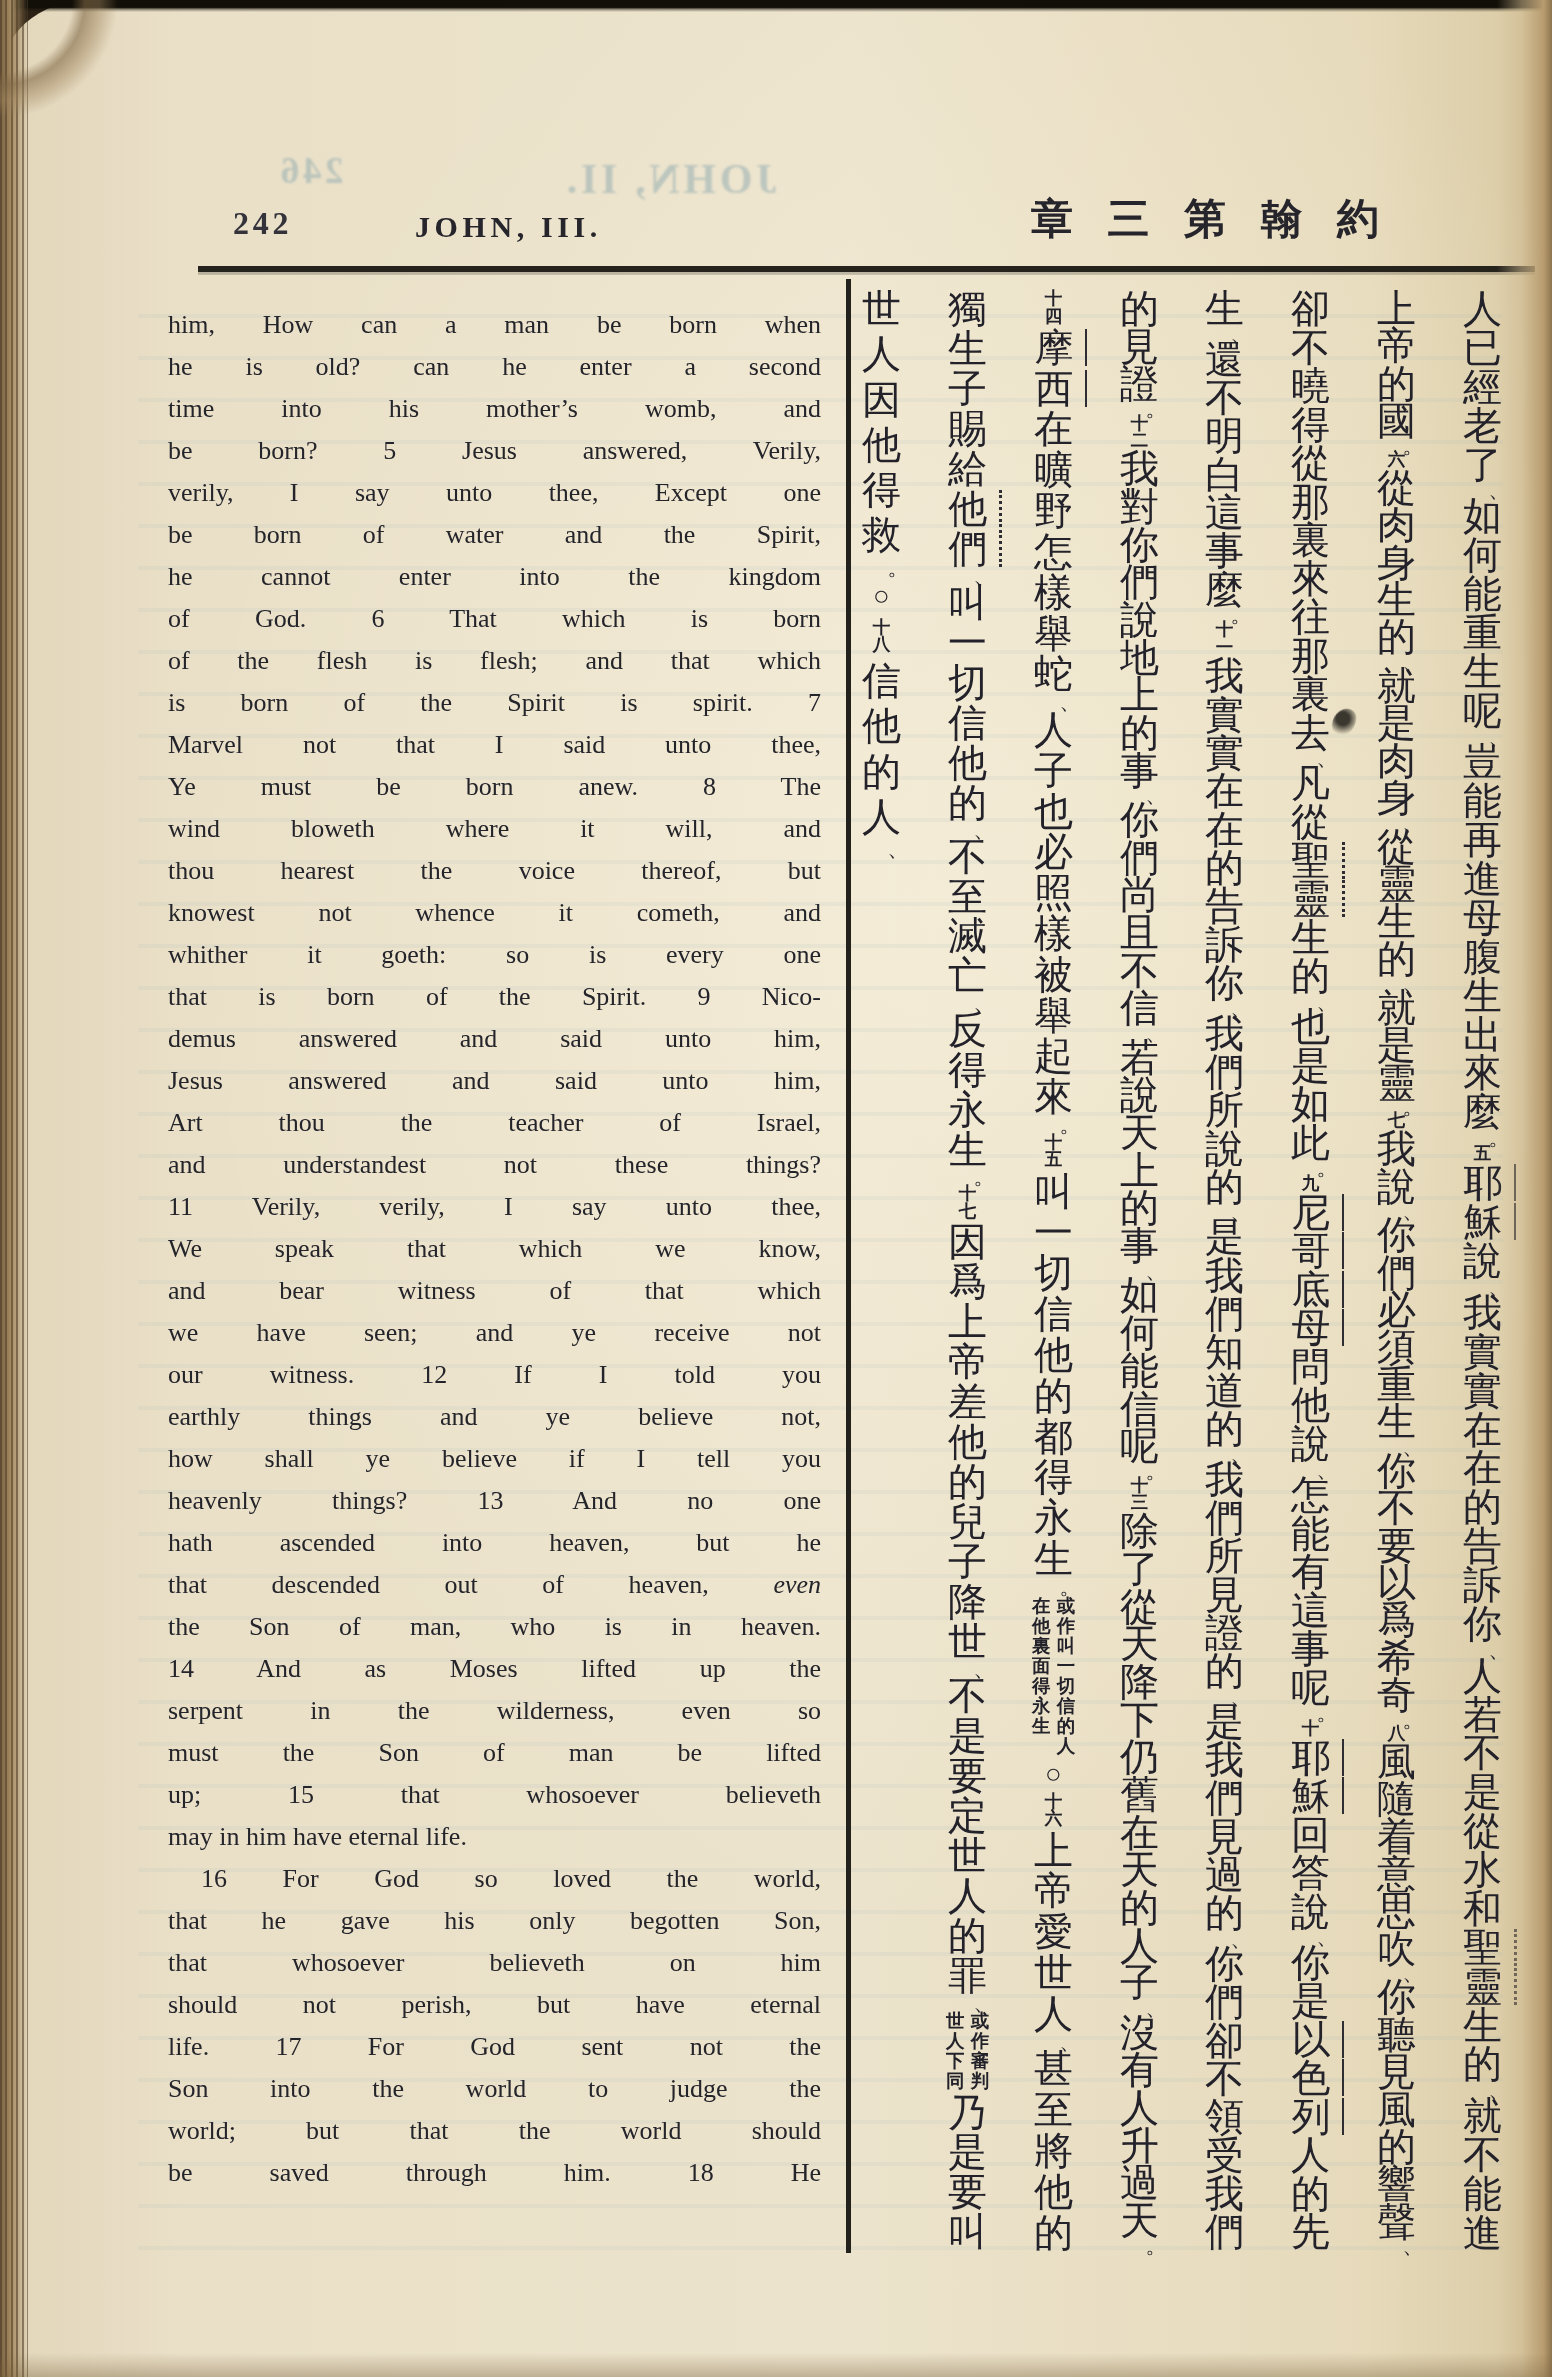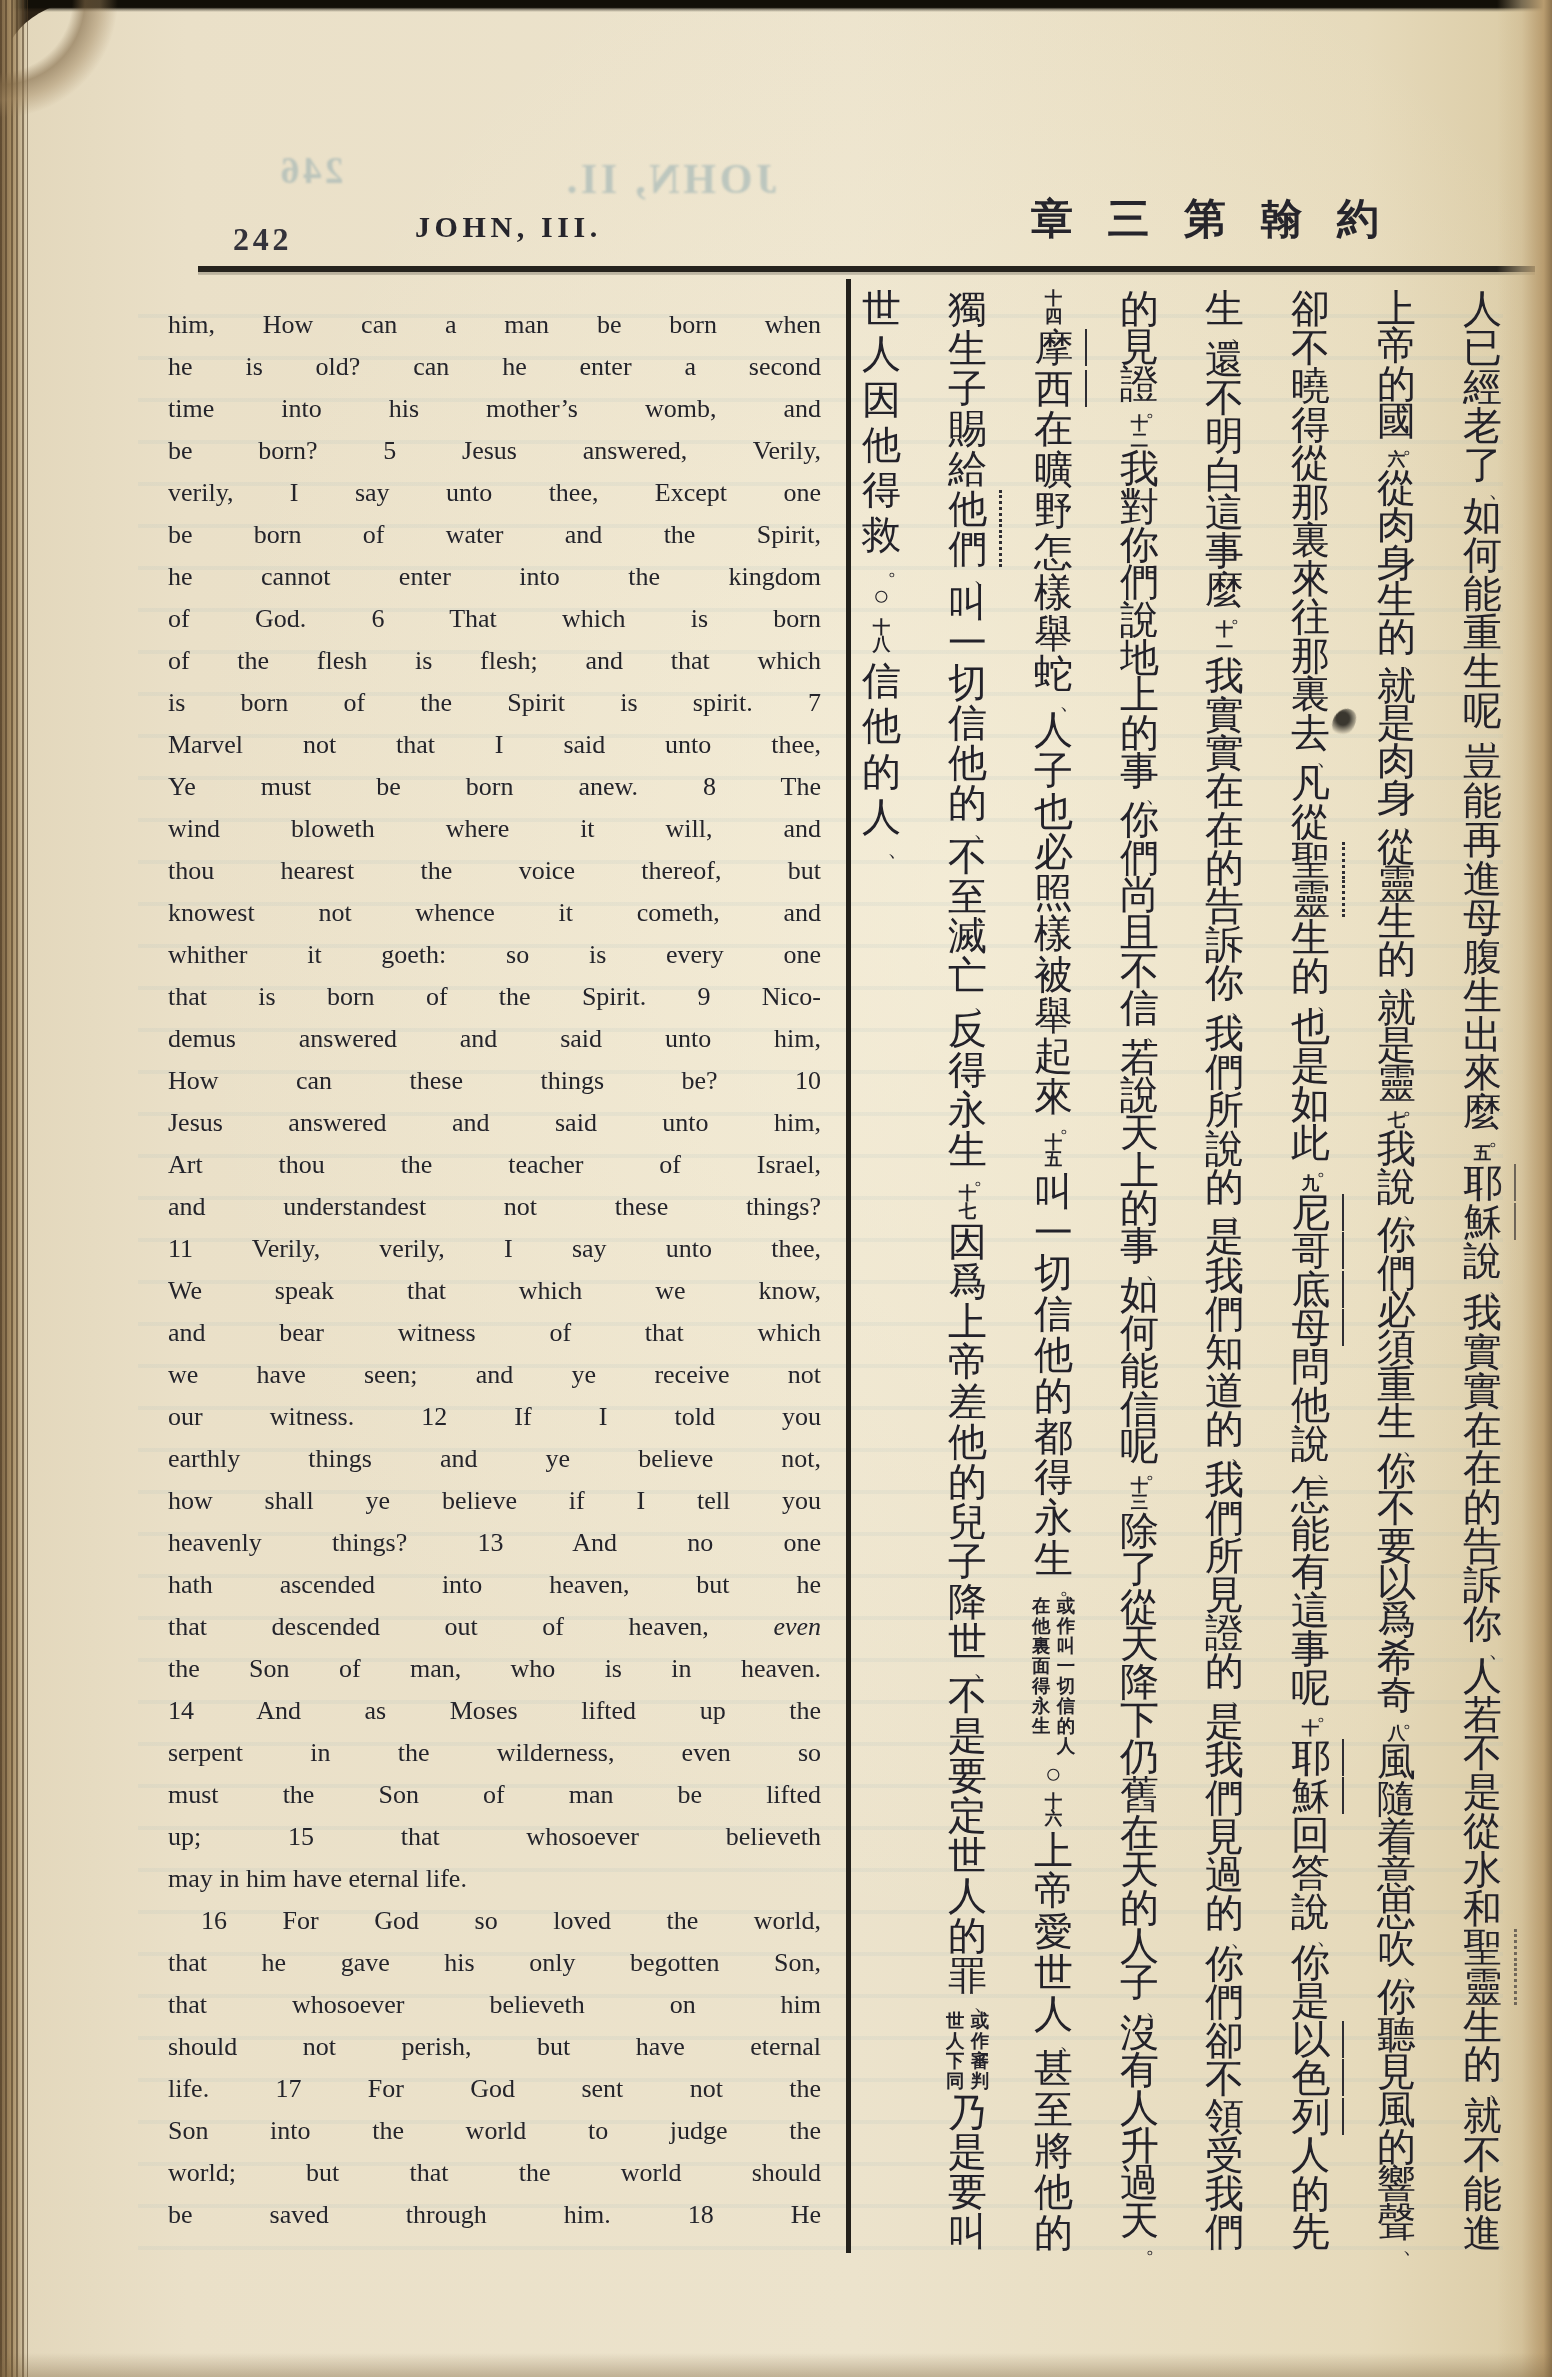--- a/index.html
+++ b/index.html
@@ -32,21 +32,21 @@
     background:linear-gradient(90deg, rgba(205,184,143,0) 0%, rgba(205,184,143,.55) 45%, #b89c6f 85%, #8d744f 100%);}
   .edge-bottom{position:absolute;left:0;bottom:0;width:100%;height:24px;
     background:linear-gradient(0deg, rgba(120,96,60,.38), rgba(120,96,60,0));}
   
   .ghost{position:absolute;color:rgba(122,158,170,.42);transform:scaleX(-1);filter:blur(1.2px);font-weight:bold;letter-spacing:3.7px;}
   .ghost-lines{position:absolute;left:138px;top:295px;width:1365px;height:1955px;pointer-events:none;
     background:repeating-linear-gradient(0deg, rgba(140,172,182,.10) 0 3.7px, rgba(0,0,0,0) 3.7px 42px);}
   .smudge{position:absolute;left:1333px;top:708px;width:22px;height:28px;border-radius:60% 40% 55% 45%;
     background:radial-gradient(circle at 40% 40%, #3a372f 30%, rgba(58,55,47,0) 75%);filter:blur(0.5px);transform:rotate(20deg);}
   
-  .pagenum{position:absolute;left:233px;top:221px;font-size:32px;font-weight:bold;color:#34333b;letter-spacing:3.7px;}
+  .pagenum{position:absolute;left:233px;top:205px;font-size:32px;font-weight:bold;color:#34333b;letter-spacing:3.7px;}
   .title-en{position:absolute;left:415px;top:210px;font-size:30px;font-weight:bold;color:#26252c;letter-spacing:4.6px;}
   .title-zh{position:absolute;left:1031px;top:191px;font-size:42px;font-weight:bold;color:#26252c;letter-spacing:12px;font-family:serif;white-space:nowrap;}
   .rule{position:absolute;left:198px;top:266px;width:1337px;height:5.5px;background:#26231d;box-shadow:0 2.8px 0 rgba(38,35,29,.25);}
   .vdivider{position:absolute;left:846px;top:279px;width:4.6px;height:1974px;background:#23211c;}
   
   .english{position:absolute;left:168px;top:304px;width:653px;color:#24242b;}
   .eline{
     height:42px;line-height:42px;font-size:26px;
     text-align:justify;text-align-last:justify;white-space:normal;
   }
@@ -96,21 +96,20 @@
     <div class="eline">of the flesh is flesh; and that which</div>
     <div class="eline">is born of the Spirit is spirit.  7</div>
     <div class="eline">Marvel not that I said unto thee,</div>
     <div class="eline">Ye must be born anew.  8 The</div>
     <div class="eline">wind bloweth where it will, and</div>
     <div class="eline">thou hearest the voice thereof, but</div>
     <div class="eline">knowest not whence it cometh, and</div>
     <div class="eline">whither it goeth: so is every one</div>
     <div class="eline">that is born of the Spirit.  9 Nico-</div>
     <div class="eline">demus answered and said unto him,</div>
-    <div class="eline">How can these things be?  10</div>
     <div class="eline">Jesus answered and said unto him,</div>
     <div class="eline">Art thou the teacher of Israel,</div>
     <div class="eline">and understandest not these things?</div>
     <div class="eline">11 Verily, verily, I say unto thee,</div>
     <div class="eline">We speak that which we know,</div>
     <div class="eline">and bear witness of that which</div>
     <div class="eline">we have seen; and ye receive not</div>
     <div class="eline">our witness.  12 If I told you</div>
     <div class="eline">earthly things and ye believe not,</div>
     <div class="eline">how shall ye believe if I tell you</div>

